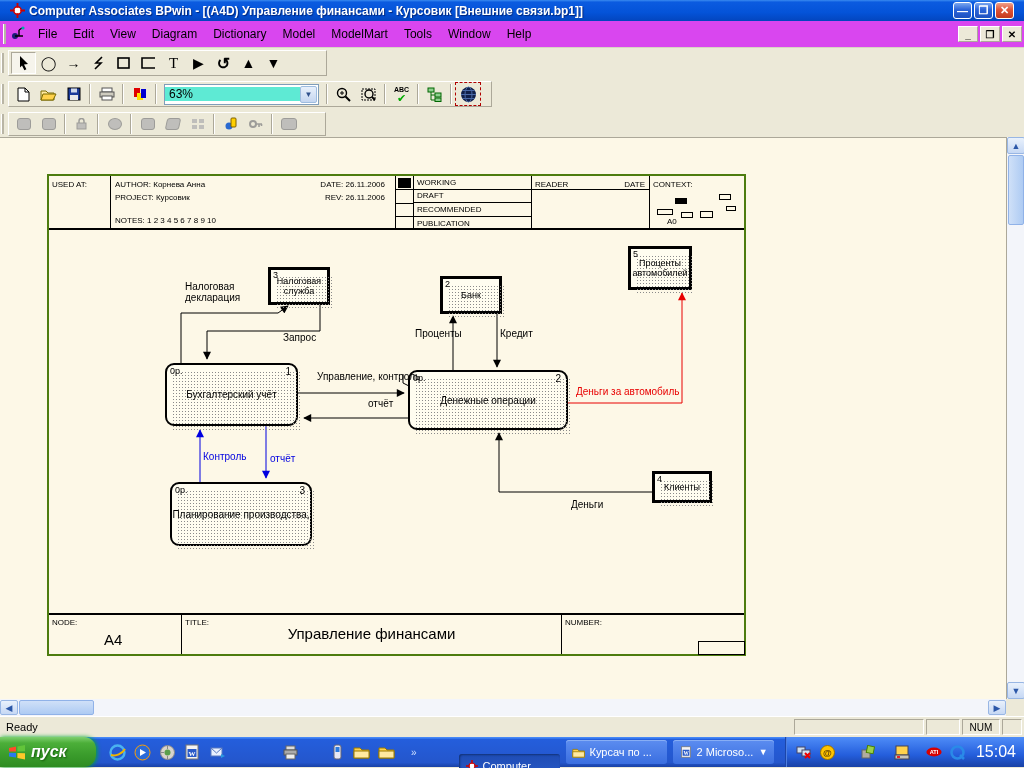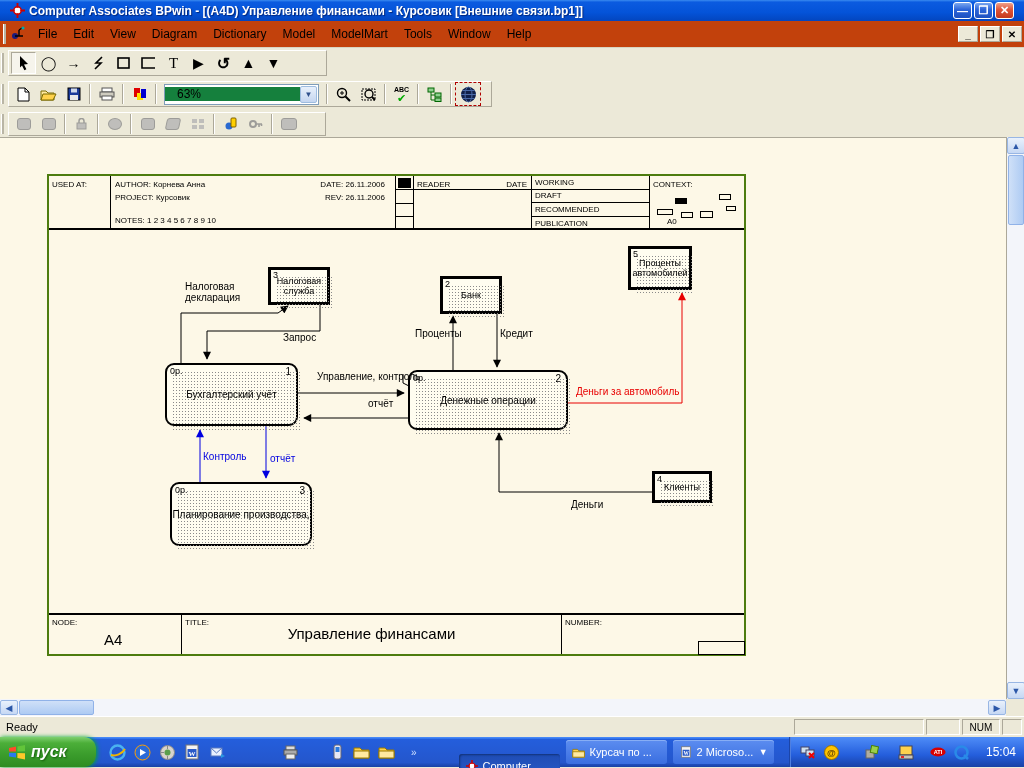--- a/index.html
+++ b/index.html
@@ -11,39 +11,39 @@
     background:linear-gradient(180deg,#3a8bf0 0%,#0b5be0 10%,#0453d8 60%,#0345be 100%); color:#fff; }
   .titlebar .app-icon { width:15px; height:15px; margin-right:4px; flex:0 0 auto; }
   .titlebar .ttl { font-size:12px; font-weight:bold; white-space:nowrap; overflow:hidden; flex:1;
     text-shadow:1px 1px 1px #00257a; }
   .cap-btn { width:19px; height:17px; margin-left:2px; border-radius:3px; color:#fff; font-size:11px; font-weight:bold;
     display:flex; align-items:center; justify-content:center;
     background:linear-gradient(180deg,#7aa7f0,#2a63d8 45%,#1d50c0); border:1px solid #fff; }
   .cap-btn.close { background:linear-gradient(180deg,#f0a18a,#df5438 45%,#c43a1e); }
 
   
-  .menubar { height:27px; display:flex; align-items:center; background:#c2410c; border-bottom:1px solid #d8d4c2; padding-left:2px; }
+  .menubar { height:27px; display:flex; align-items:center; background:#d946ef; border-bottom:1px solid #d8d4c2; padding-left:2px; }
   .menubar .grip, .tb .grip { width:3px; height:20px; margin:0 4px 0 1px;
     border-left:1px solid #fff; background:#b9b5a5; }
   .mdi-doc-icon { width:16px; height:16px; margin:0 4px 0 0; }
   .menu-item { font-size:12px; padding:3px 8px; color:#000; }
   .menubar .spacer { flex:1; }
   .mdi-btn { width:20px; height:16px; margin-right:2px; font-size:10px; font-weight:bold; display:flex; align-items:center; justify-content:center;
     background:#ece9d8; border:1px solid #aca899; border-top-color:#fff; border-left-color:#fff; }
 
   
   .tb { height:30px; display:flex; align-items:center; background:#ece9d8; }
   .tb .island { display:flex; align-items:center; height:26px; padding:1px 40px 1px 2px;
     border:1px solid; border-color:#fff #aca899 #aca899 #fff; }
   .tbtn { width:25px; height:22px; display:flex; align-items:center; justify-content:center; font-size:14px; color:#000; }
   .tbtn.pressed { background:#f6f4ec; border:1px solid; border-color:#aca899 #fff #fff #aca899; }
   .tbtn.globe-sel { border:1px dashed #b00000; width:26px; height:24px; }
   .tb .sep { width:2px; height:20px; margin:0 3px; border-left:1px solid #aca899; border-right:1px solid #fff; }
   .zoom-combo { display:flex; align-items:center; height:21px; width:155px; background:#fff; border:1px solid #7f9db9; margin:0 4px; }
-  .zoom-combo input { flex:1; border:none; outline:none; font-size:12px; font-family:"Liberation Sans",sans-serif; padding-left:12px; width:100px; background:#15803d; }
+  .zoom-combo input { flex:1; border:none; outline:none; font-size:12px; font-family:"Liberation Sans",sans-serif; padding-left:4px; width:100px; background:#5eead4; }
   .combo-arrow { width:17px; height:17px; margin-right:1px; background:linear-gradient(180deg,#e8f0fb,#c5d6f0); border:1px solid #9ebcdf; border-radius:2px;
     display:flex; align-items:center; justify-content:center; font-size:8px; color:#30508c; }
   .tbtn.disabled { color:#a8a49a; filter:grayscale(1); opacity:.8; }
   .gray-blob { width:14px; height:12px; background:#b8b4aa; border:1px solid #8e8a80; border-radius:3px; }
 
   
   .workrow { display:flex; height:562px; }
   .canvas { position:relative; flex:1; background:#fdf8e7; border-top:1px solid #aca899; overflow:hidden; }
 
   .sheet { position:absolute; left:47px; top:36px; width:699px; height:482px; border:2px solid #4d7c0f; }
@@ -113,21 +113,21 @@
   .chev { color:#cfe0ff; font-size:10px; margin-left:8px; }
   .taskbtns { display:flex; align-items:center; gap:6px; margin-left:42px; }
   .taskbtn { width:101px; height:24px; border-radius:3px; display:flex; align-items:center; gap:4px; padding:0 6px;
     background:linear-gradient(180deg,#5c8df0,#3a6ee0); box-shadow:inset 0 1px 0 #87aef5; color:#fff; font-size:11px; white-space:nowrap; overflow:hidden; }
   .taskbtn.active { background:linear-gradient(180deg,#1e4cb4,#2a5ac8); box-shadow:inset 1px 1px 2px #123276;margin-top:28px; }
   .tb-ico { width:14px; height:14px; flex:0 0 auto; display:flex; align-items:center; justify-content:center; }
   .taskbtn .dd { margin-left:auto; font-size:9px; }
   .tray { margin-left:auto; height:30px; display:flex; align-items:center; gap:8px; padding:0 8px 0 10px;
     border-left:1px solid #1c45a8; box-shadow:inset 1px 0 0 #4f7fe0; background:linear-gradient(180deg,#4f8df8,#245edc 60%,#1941a5); }
   .tray-icon { width:16px; height:16px; display:flex; align-items:center; justify-content:center; font-size:11px; }
-  .clock { color:#fff; font-size:12px; margin-left:8px; }
+  .clock { color:#fff; font-size:16px; margin-left:2px; }
 </style>
 </head>
 <body>
 
 <div class="screen">
 
   <div class="titlebar">
     <svg class="app-icon" viewBox="0 0 16 16">
       <circle cx="8" cy="8" r="4" fill="#fff" stroke="#c00" stroke-width="1.5"></circle>
       <path d="M8 0v5M8 11v5M0 8h5M11 8h5" stroke="#c00" stroke-width="2"></path>
@@ -347,30 +347,30 @@
             <span class="hlabel" style="left:4px;top:17px;">PROJECT:  Курсовик</span>
             <span class="hlabel" style="right:10px;top:17px;">REV:   26.11.2006</span>
             <span class="hlabel" style="left:4px;bottom:3px;">NOTES:  1  2  3  4  5  6  7  8  9  10</span>
           </div>
           <div class="hcell hc-chk">
             <div class="chk-black"></div>
             <div class="chk-line" style="top:13px;"></div>
               <div class="chk-line" style="top:27px;"></div>
               <div class="chk-line" style="top:40px;"></div>
           </div>
-          <div class="hcell hc-read">
-            <span class="hlabel" style="left:3px;top:4px;">READER</span>
-            <span class="hlabel" style="right:4px;top:4px;">DATE</span>
-            <div class="chk-line" style="top:13px;"></div>
-          </div>
           <div class="hcell hc-stat">
             <div class="stat-row">WORKING</div>
             <div class="stat-row">DRAFT</div>
             <div class="stat-row">RECOMMENDED</div>
             <div class="stat-row">PUBLICATION</div>
+          </div>
+          <div class="hcell hc-read">
+            <span class="hlabel" style="left:3px;top:4px;">READER</span>
+            <span class="hlabel" style="right:4px;top:4px;">DATE</span>
+            <div class="chk-line" style="top:13px;"></div>
           </div>
           <div class="hcell hc-ctx">
             <span class="hlabel" style="left:3px;top:4px;">CONTEXT:</span>
             <div class="ctx-box filled" style="left:25px;top:22px;width:12px;height:6px;"></div>
             <div class="ctx-box" style="left:69px;top:18px;width:12px;height:6px;"></div>
             <div class="ctx-box" style="left:76px;top:30px;width:10px;height:5px;"></div>
             <div class="ctx-box" style="left:7px;top:33px;width:16px;height:6px;"></div>
             <div class="ctx-box" style="left:31px;top:36px;width:12px;height:6px;"></div>
             <div class="ctx-box" style="left:50px;top:35px;width:13px;height:7px;"></div>
             <span class="hlabel" style="left:17px;bottom:2px;">A0</span>

